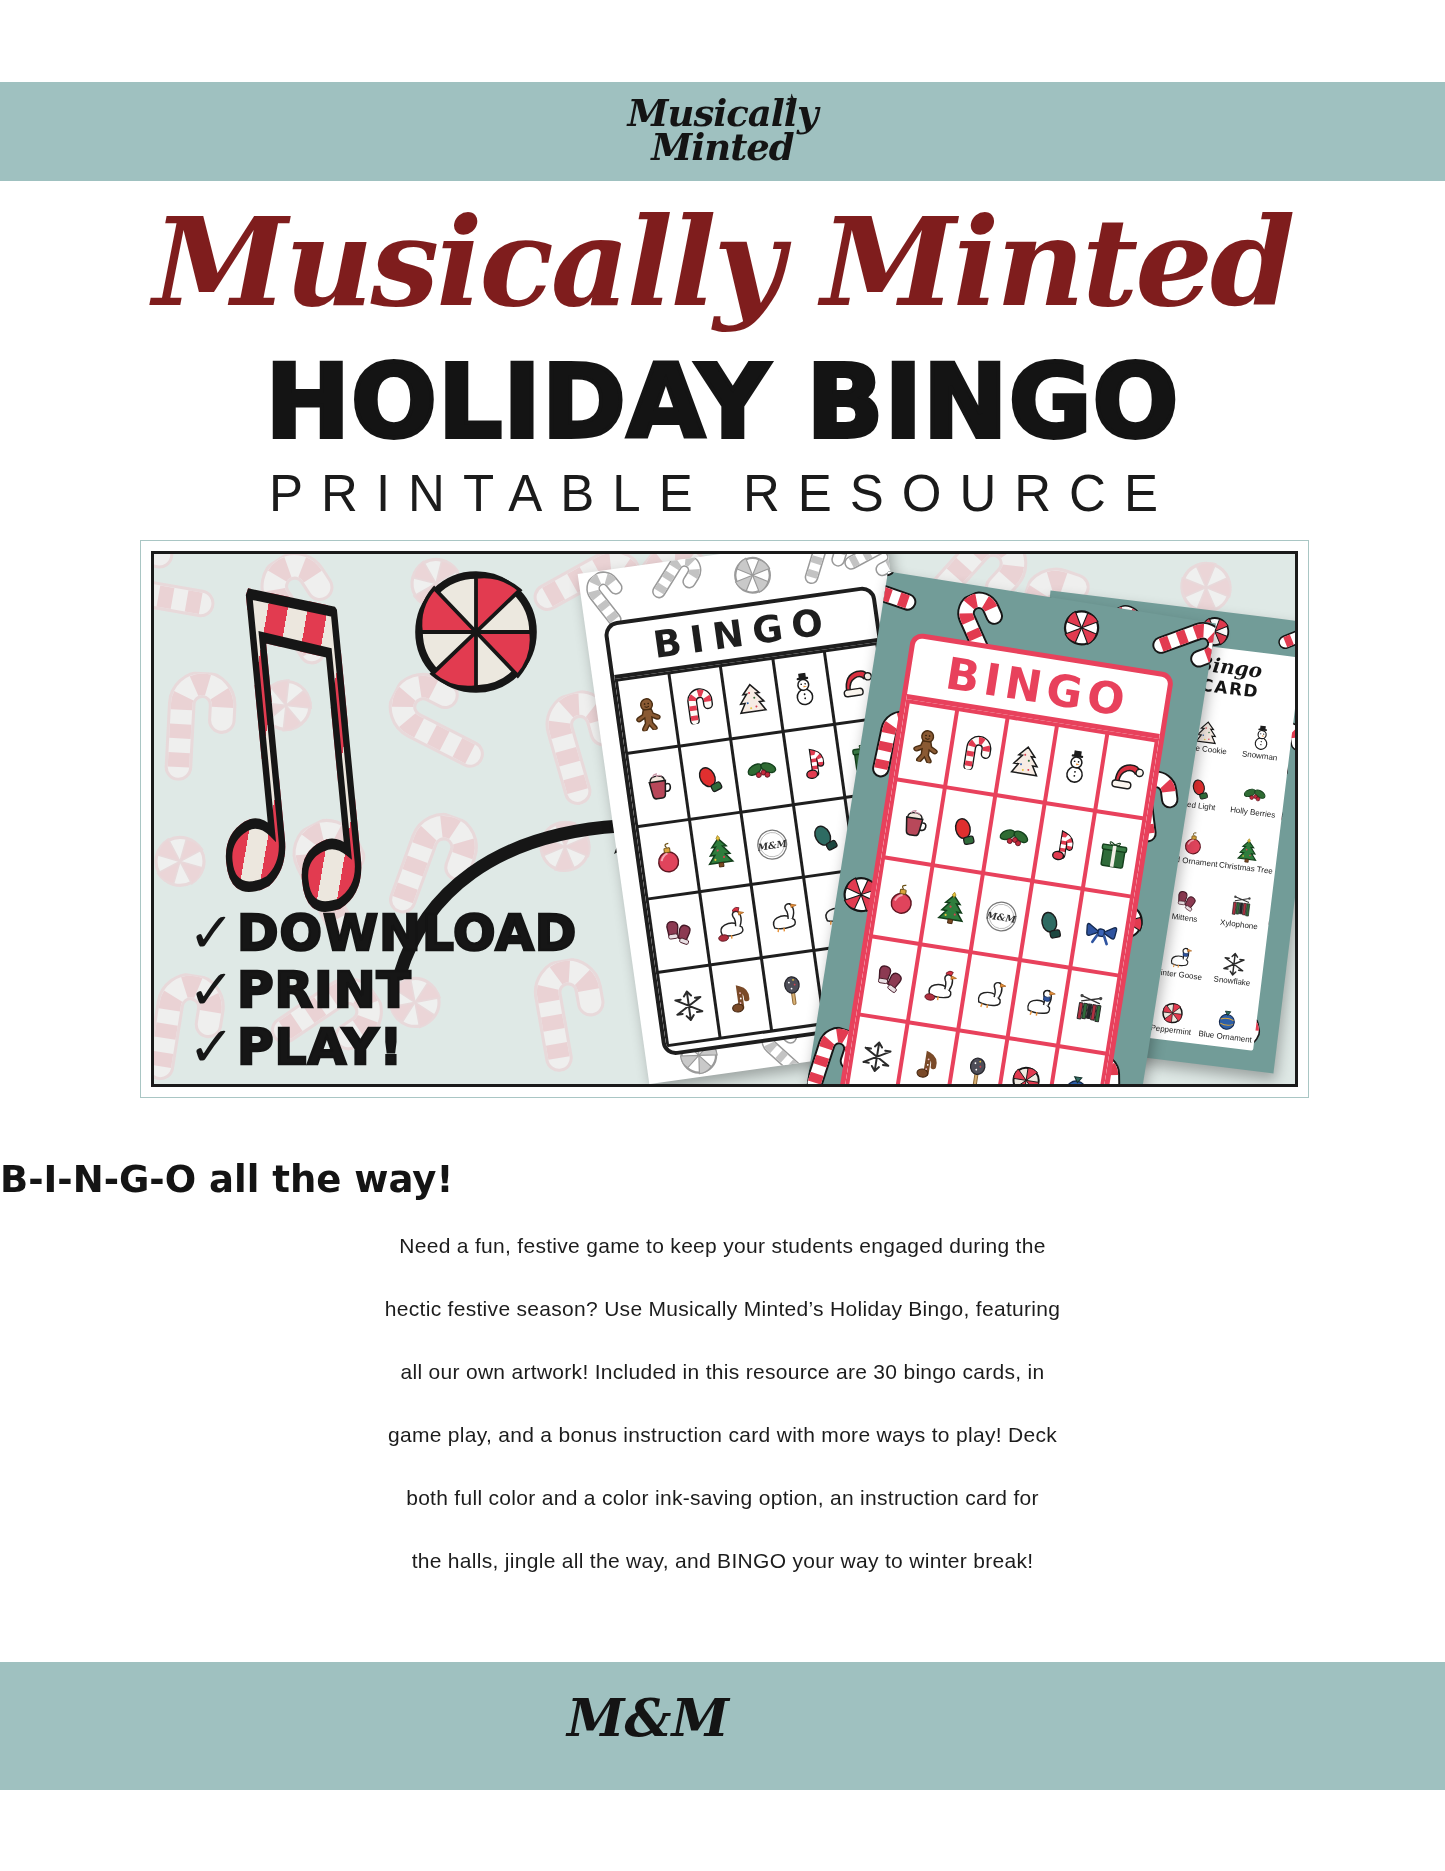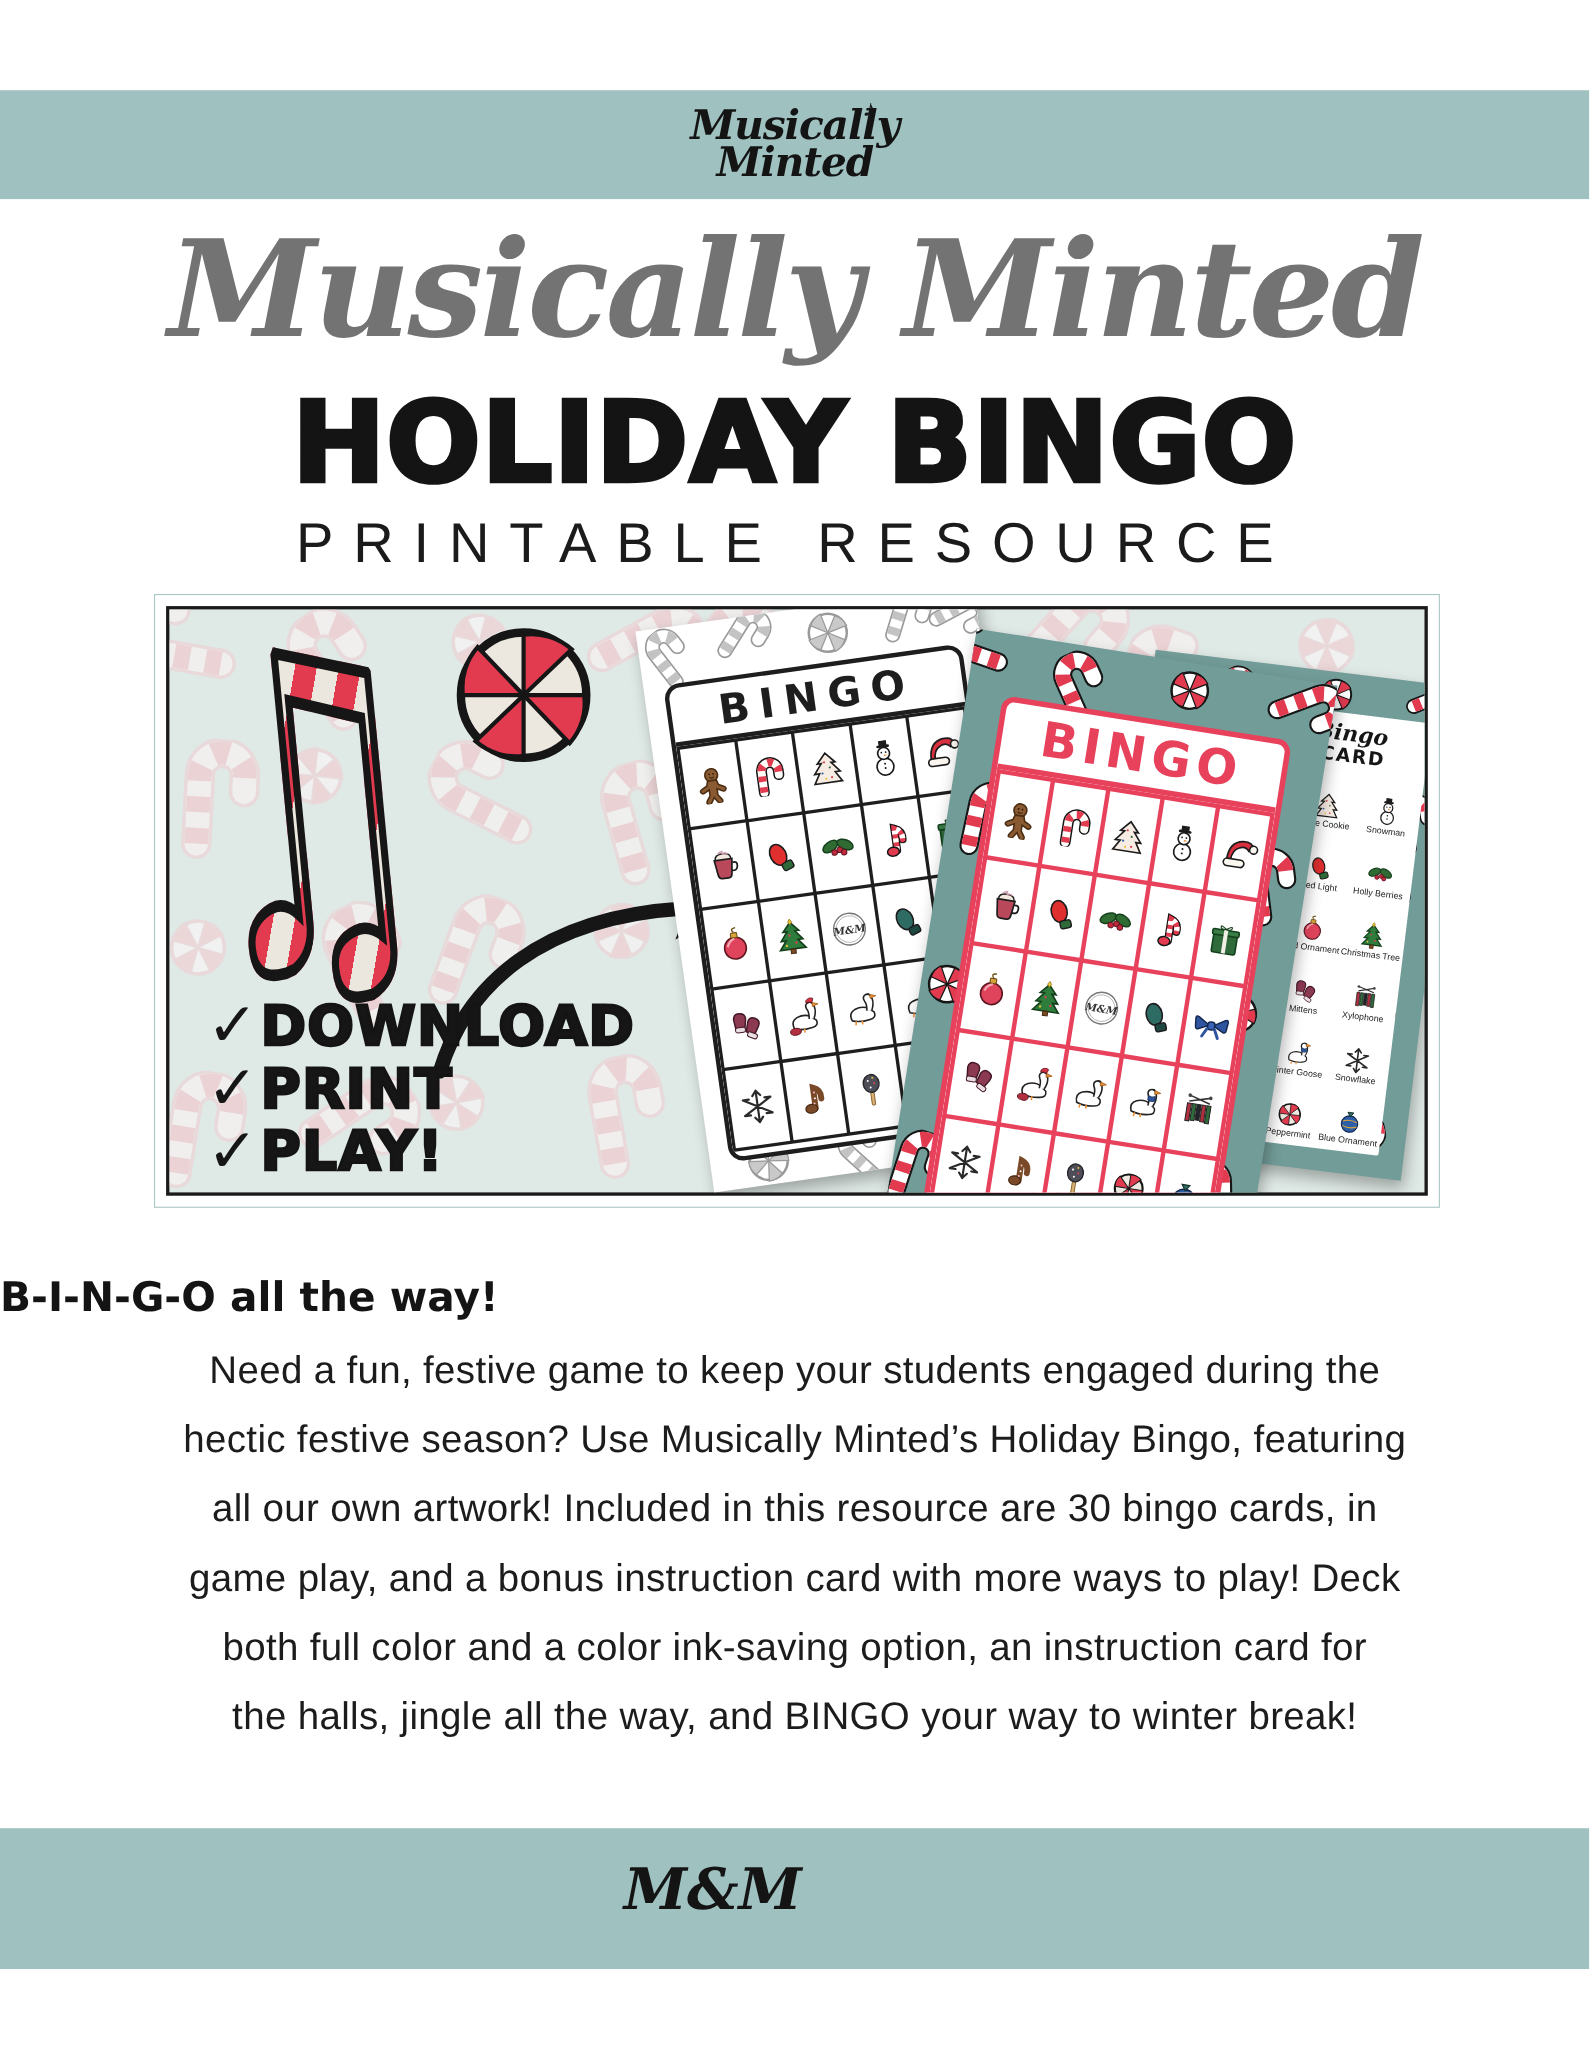--- a/index.html
+++ b/index.html
@@ -12,21 +12,21 @@
   #top-band{top:82px;height:99px;}
   #bottom-band{top:1662px;height:128px;}
   .logo-script{font-family:"DejaVu Serif",serif;font-style:italic;font-weight:bold;
                text-align:center;line-height:.92;color:#141414;}
   #header-logo{top:96px;left:0;right:0;font-size:37px;letter-spacing:-1px;}
   #header-logo-note{top:86px;left:50%;margin-left:62px;font-size:22px;transform:rotate(12deg);}
   #footer-logo{top:1694px;left:518px;width:260px;font-size:52px;text-align:center;}
 
   
   #title-script{top:192px;left:0;right:0;text-align:center;font-family:"DejaVu Serif",serif;
-    font-style:italic;font-weight:bold;font-size:122px;letter-spacing:-3px;line-height:1.15;color:#737373;}
+    font-style:italic;font-weight:bold;font-size:122px;letter-spacing:-3px;line-height:1.15;color:#7f1d1d;}
   #title-main{top:352px;left:0;right:0;text-align:center;font-family:"DejaVu Sans",sans-serif;
     font-weight:bold;font-size:101px;letter-spacing:1px;-webkit-text-stroke:4px #141414;color:#141414;line-height:1;}
   #title-sub{top:468px;left:0;right:0;text-align:center;font-family:"Liberation Sans",sans-serif;
     font-size:51px;letter-spacing:18px;color:#1b1b1b;line-height:1;}
 
   
   #banner-frame{top:540px;left:140px;width:1167px;height:556px;border:1px solid #a9c6c4;background:#fff;}
   #banner-inner{position:absolute;inset:10px;border:3px solid #1a1a1a;background:var(--bannerbg);overflow:hidden;}
   #banner-content{position:absolute;inset:0;overflow:hidden;}
   .stamp{position:absolute;}
@@ -67,21 +67,21 @@
   #call-script{font-family:"DejaVu Serif",serif;font-style:italic;font-weight:bold;font-size:20px;text-align:center;line-height:1.05;margin-top:4px;}
   #call-main{font-family:"DejaVu Sans",sans-serif;font-weight:bold;font-size:17px;letter-spacing:1.5px;text-align:center;}
   #call-grid{display:grid;grid-template-columns:repeat(4,1fr);grid-auto-rows:1fr;height:340px;margin-top:4px;}
   .citem{display:flex;flex-direction:column;align-items:center;justify-content:flex-end;padding-bottom:2px;}
   .citem svg{width:27px;height:27px;}
   .clabel{font-size:8px;color:#222;white-space:nowrap;line-height:1.1;}
 
   
   #body-heading{top:1158px;left:0;right:0;font-family:"DejaVu Sans",sans-serif;
     font-weight:bold;font-size:37px;letter-spacing:0px;color:#141414;}
-  #body-paragraph{top:1214px;left:110px;width:1225px;text-align:center;font-size:35px;
+  #body-paragraph{top:1214px;left:110px;width:1225px;text-align:center;font-size:21px;
     color:#1c1c1c;letter-spacing:.3px;}
   #body-paragraph .pline{height:63px;line-height:63px;white-space:nowrap;}
 </style>
 </head>
 <body>
 
 <div id="page">
 
   <div id="top-band" class="band"></div>
   <span id="header-logo-note" class="abs">♪</span>

